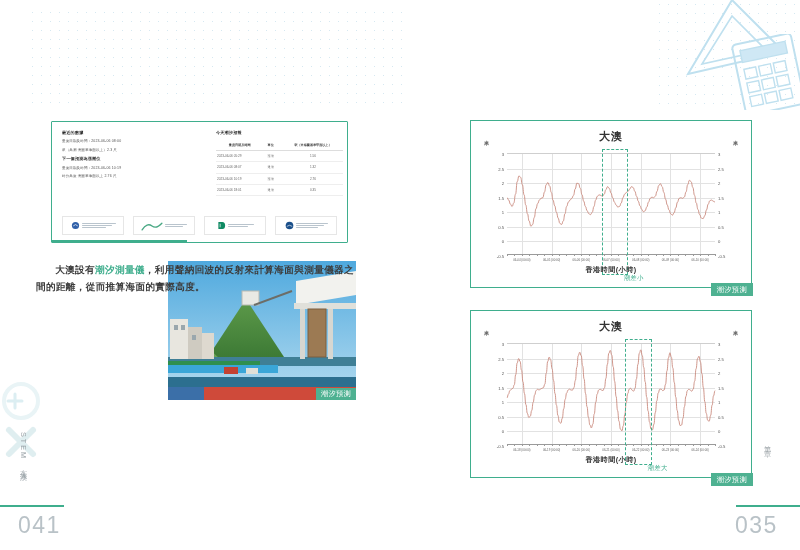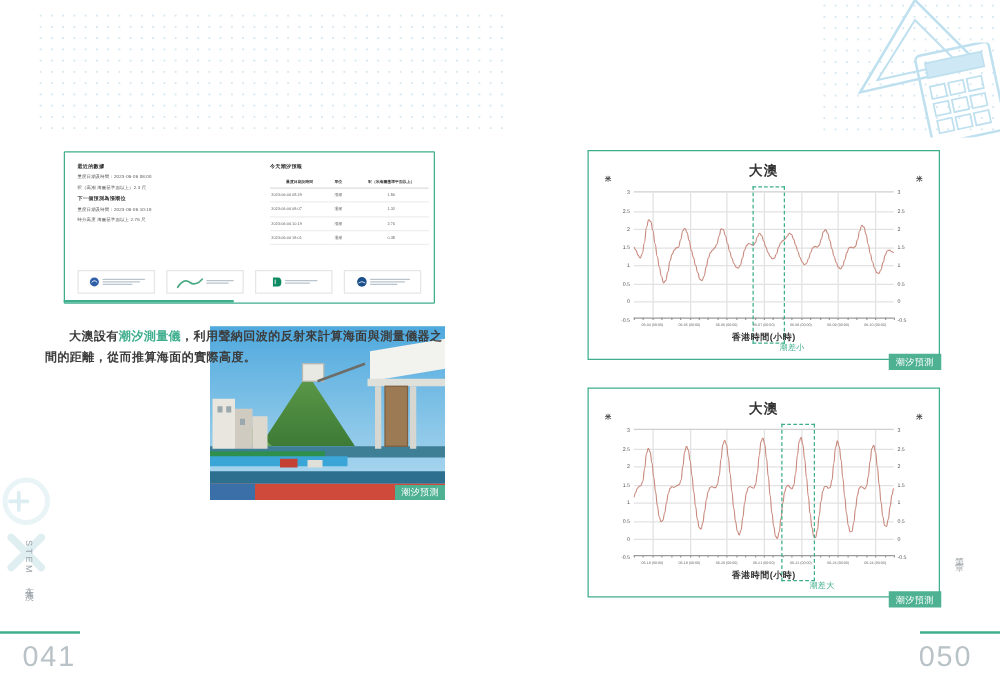--- a/index.html
+++ b/index.html
@@ -575,16 +575,16 @@
           <path d="M0.00 53.91 C0.73 53.91, 0.73 50.13, 1.45 50.13 C2.18 50.13, 2.18 46.63, 2.91 46.63 C3.64 46.63, 3.64 45.17, 4.36 45.17 C5.09 45.17, 5.09 44.30, 5.82 44.30 C6.55 44.30, 6.55 40.80, 7.27 40.80 C8.00 40.80, 8.00 30.60, 8.73 30.60 C9.45 30.60, 9.45 18.94, 10.18 18.94 C10.91 18.94, 10.91 14.57, 11.64 14.57 C12.36 14.57, 12.36 17.49, 13.09 17.49 C13.82 17.49, 13.82 26.23, 14.55 26.23 C15.27 26.23, 15.27 37.89, 16.00 37.89 C16.73 37.89, 16.73 49.54, 17.45 49.54 C18.18 49.54, 18.18 60.62, 18.91 60.62 C19.64 60.62, 19.64 69.36, 20.36 69.36 C21.09 69.36, 21.09 73.44, 21.82 73.44 C22.55 73.44, 22.55 72.27, 23.27 72.27 C24.00 72.27, 24.00 66.45, 24.73 66.45 C25.45 66.45, 25.45 58.29, 26.18 58.29 C26.91 58.29, 26.91 51.00, 27.64 51.00 C28.36 51.00, 28.36 46.63, 29.09 46.63 C29.82 46.63, 29.82 45.17, 30.55 45.17 C31.27 45.17, 31.27 46.05, 32.00 46.05 C32.73 46.05, 32.73 45.17, 33.45 45.17 C34.18 45.17, 34.18 44.30, 34.91 44.30 C35.64 44.30, 35.64 43.71, 36.36 43.71 C37.09 43.71, 37.09 40.22, 37.82 40.22 C38.55 40.22, 38.55 29.14, 39.27 29.14 C40.00 29.14, 40.00 17.49, 40.73 17.49 C41.45 17.49, 41.45 13.11, 42.18 13.11 C42.91 13.11, 42.91 16.03, 43.64 16.03 C44.36 16.03, 44.36 24.77, 45.09 24.77 C45.82 24.77, 45.82 36.43, 46.55 36.43 C47.27 36.43, 47.27 49.54, 48.00 49.54 C48.73 49.54, 48.73 61.20, 49.45 61.20 C50.18 61.20, 50.18 71.40, 50.91 71.40 C51.64 71.40, 51.64 78.10, 52.36 78.10 C53.09 78.10, 53.09 79.27, 53.82 79.27 C54.55 79.27, 54.55 74.31, 55.27 74.31 C56.00 74.31, 56.00 64.70, 56.73 64.70 C57.45 64.70, 57.45 55.37, 58.18 55.37 C58.91 55.37, 58.91 48.96, 59.64 48.96 C60.36 48.96, 60.36 46.05, 61.09 46.05 C61.82 46.05, 61.82 45.17, 62.55 45.17 C63.27 45.17, 63.27 46.05, 64.00 46.05 C64.73 46.05, 64.73 46.05, 65.45 46.05 C66.18 46.05, 66.18 43.71, 66.91 43.71 C67.64 43.71, 67.64 36.43, 68.36 36.43 C69.09 36.43, 69.09 23.31, 69.82 23.31 C70.55 23.31, 70.55 11.66, 71.27 11.66 C72.00 11.66, 72.00 8.16, 72.73 8.16 C73.45 8.16, 73.45 11.66, 74.18 11.66 C74.91 11.66, 74.91 21.86, 75.64 21.86 C76.36 21.86, 76.36 34.97, 77.09 34.97 C77.82 34.97, 77.82 49.54, 78.55 49.54 C79.27 49.54, 79.27 62.66, 80.00 62.66 C80.73 62.66, 80.73 73.44, 81.45 73.44 C82.18 73.44, 82.18 81.02, 82.91 81.02 C83.64 81.02, 83.64 83.93, 84.36 83.93 C85.09 83.93, 85.09 80.14, 85.82 80.14 C86.55 80.14, 86.55 69.94, 87.27 69.94 C88.00 69.94, 88.00 58.29, 88.73 58.29 C89.45 58.29, 89.45 50.13, 90.18 50.13 C90.91 50.13, 90.91 46.05, 91.64 46.05 C92.36 46.05, 92.36 45.17, 93.09 45.17 C93.82 45.17, 93.82 46.05, 94.55 46.05 C95.27 46.05, 95.27 46.63, 96.00 46.63 C96.73 46.63, 96.73 43.71, 97.45 43.71 C98.18 43.71, 98.18 34.39, 98.91 34.39 C99.64 34.39, 99.64 20.40, 100.36 20.40 C101.09 20.40, 101.09 9.33, 101.82 9.33 C102.55 9.33, 102.55 6.41, 103.27 6.41 C104.00 6.41, 104.00 11.07, 104.73 11.07 C105.45 11.07, 105.45 22.73, 106.18 22.73 C106.91 22.73, 106.91 37.30, 107.64 37.30 C108.36 37.30, 108.36 52.46, 109.09 52.46 C109.82 52.46, 109.82 66.45, 110.55 66.45 C111.27 66.45, 111.27 77.23, 112.00 77.23 C112.73 77.23, 112.73 85.10, 113.45 85.10 C114.18 85.10, 114.18 86.85, 114.91 86.85 C115.64 86.85, 115.64 81.60, 116.36 81.60 C117.09 81.60, 117.09 70.53, 117.82 70.53 C118.55 70.53, 118.55 58.29, 119.27 58.29 C120.00 58.29, 120.00 49.54, 120.73 49.54 C121.45 49.54, 121.45 45.17, 122.18 45.17 C122.91 45.17, 122.91 44.30, 123.64 44.30 C124.36 44.30, 124.36 46.05, 125.09 46.05 C125.82 46.05, 125.82 47.21, 126.55 47.21 C127.27 47.21, 127.27 44.30, 128.00 44.30 C128.73 44.30, 128.73 34.97, 129.45 34.97 C130.18 34.97, 130.18 20.40, 130.91 20.40 C131.64 20.40, 131.64 9.33, 132.36 9.33 C133.09 9.33, 133.09 5.83, 133.82 5.83 C134.55 5.83, 134.55 11.66, 135.27 11.66 C136.00 11.66, 136.00 23.31, 136.73 23.31 C137.45 23.31, 137.45 37.89, 138.18 37.89 C138.91 37.89, 138.91 53.04, 139.64 53.04 C140.36 53.04, 140.36 67.03, 141.09 67.03 C141.82 67.03, 141.82 78.10, 142.55 78.10 C143.27 78.10, 143.27 85.10, 144.00 85.10 C144.73 85.10, 144.73 85.97, 145.45 85.97 C146.18 85.97, 146.18 80.14, 146.91 80.14 C147.64 80.14, 147.64 68.49, 148.36 68.49 C149.09 68.49, 149.09 56.83, 149.82 56.83 C150.55 56.83, 150.55 48.96, 151.27 48.96 C152.00 48.96, 152.00 45.17, 152.73 45.17 C153.45 45.17, 153.45 45.17, 154.18 45.17 C154.91 45.17, 154.91 46.63, 155.64 46.63 C156.36 46.63, 156.36 46.05, 157.09 46.05 C157.82 46.05, 157.82 40.22, 158.55 40.22 C159.27 40.22, 159.27 26.81, 160.00 26.81 C160.73 26.81, 160.73 13.99, 161.45 13.99 C162.18 13.99, 162.18 8.74, 162.91 8.74 C163.64 8.74, 163.64 13.11, 164.36 13.11 C165.09 13.11, 165.09 23.90, 165.82 23.90 C166.55 23.90, 166.55 38.47, 167.27 38.47 C168.00 38.47, 168.00 53.04, 168.73 53.04 C169.45 53.04, 169.45 66.45, 170.18 66.45 C170.91 66.45, 170.91 76.35, 171.64 76.35 C172.36 76.35, 172.36 81.60, 173.09 81.60 C173.82 81.60, 173.82 81.02, 174.55 81.02 C175.27 81.02, 175.27 74.31, 176.00 74.31 C176.73 74.31, 176.73 62.66, 177.45 62.66 C178.18 62.66, 178.18 52.46, 178.91 52.46 C179.64 52.46, 179.64 46.63, 180.36 46.63 C181.09 46.63, 181.09 45.17, 181.82 45.17 C182.55 45.17, 182.55 46.05, 183.27 46.05 C184.00 46.05, 184.00 47.21, 184.73 47.21 C185.45 47.21, 185.45 45.17, 186.18 45.17 C186.91 45.17, 186.91 37.30, 187.64 37.30 C188.36 37.30, 188.36 24.77, 189.09 24.77 C189.82 24.77, 189.82 14.57, 190.55 14.57 C191.27 14.57, 191.27 12.24, 192.00 12.24 C192.73 12.24, 192.73 18.07, 193.45 18.07 C194.18 18.07, 194.18 29.73, 194.91 29.73 C195.64 29.73, 195.64 43.71, 196.36 43.71 C197.09 43.71, 197.09 57.70, 197.82 57.70 C198.55 57.70, 198.55 69.36, 199.27 69.36 C200.00 69.36, 200.00 76.35, 200.73 76.35 C201.45 76.35, 201.45 77.23, 202.18 77.23 C202.91 77.23, 202.91 71.40, 203.64 71.40 C204.36 71.40, 204.36 61.20, 205.09 61.20 C205.82 61.20, 205.82 51.87, 206.55 51.87 C207.27 51.87, 207.27 46.63, 208.00 46.63"></path>
         </svg>
         <div class="hl-box" style="left: 117.52px; width: 27.04px; top: -5px; height: 126px;"></div>
         <div class="hl-note" style="left: 140.56px; top: 120px;">潮差大</div>
       </div>
     <div class="xaxis-label">香港時間(小時)</div>
     <div class="chart-badge">潮汐預測</div>
   </div>
 
   <div class="side-vert" id="side-text-right">第二章</div>
-  <div class="page-num" id="page-num-right">050</div>
+  <div class="page-num" id="page-num-right">035</div>
   <div id="footer-rule-right"></div>
 
 </div>
 
 </body></html>

